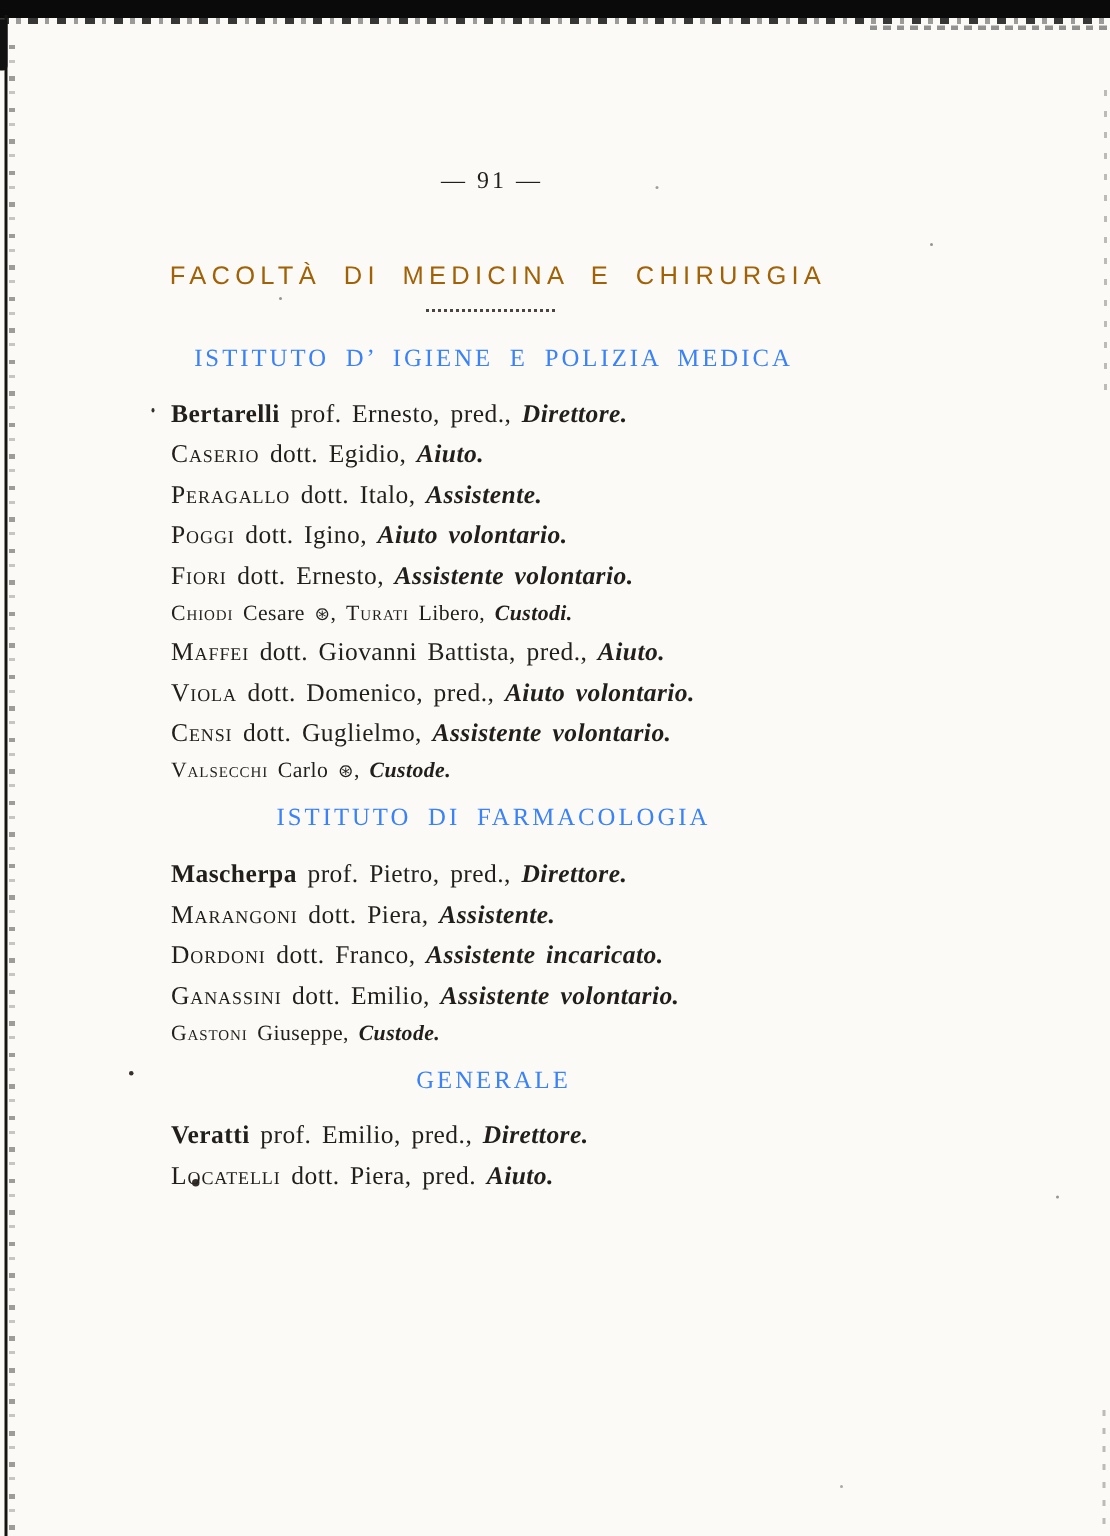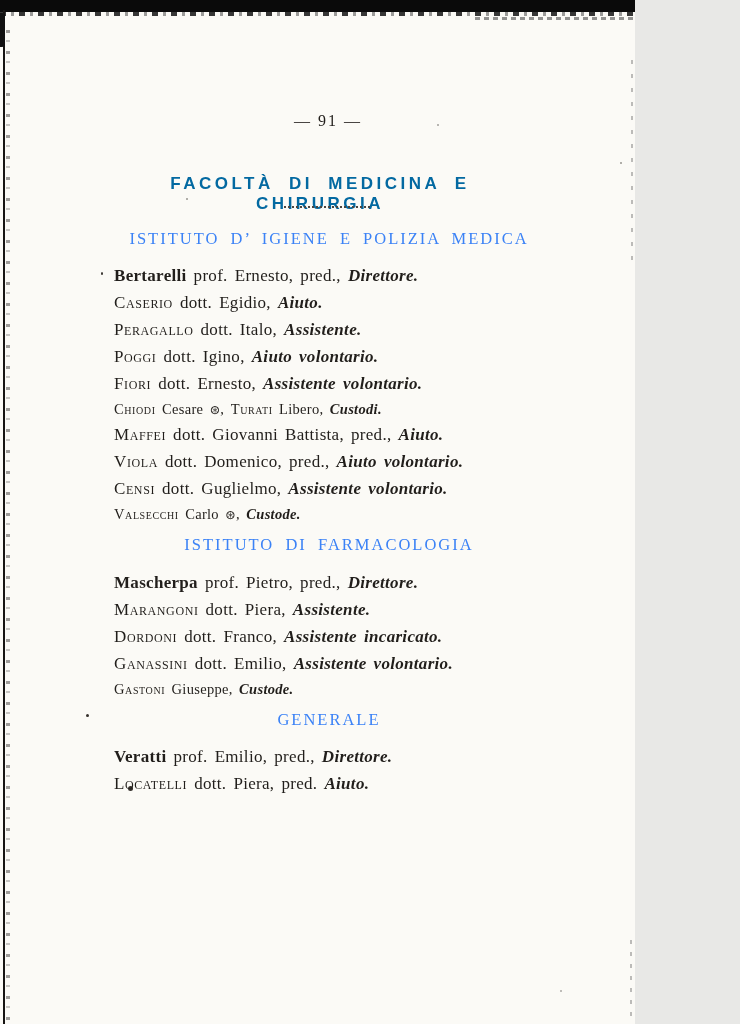--- a/index.html
+++ b/index.html
@@ -1,18 +1,18 @@
 <!DOCTYPE html>
 <html><head>
 <meta charset="utf-8">
 <style>
   html,body{margin:0;padding:0;background:#e8e8e6;}
   #scan-page{
     position:relative;
-    width:635px;height:1024px;
+    width:740px;height:1024px;
     background:#fbfaf6;
     overflow:hidden;
     font-family:"Liberation Serif","DejaVu Serif",serif;
     color:#211e1b;
   }
   
   .top-band{
     position:absolute;top:0;left:0;width:740px;height:12px;
     background:#0a0a0a;
   }
@@ -53,25 +53,25 @@
   .speck.s6{left:437px;top:124px;width:2px;height:2px;opacity:.45;}
   .speck.s7{left:560px;top:990px;width:2px;height:2px;opacity:.4;}
   .speck.s8{left:186px;top:198px;width:2px;height:2px;opacity:.5;}
 
   
   #page-number{
     position:absolute;left:114px;top:112px;width:428px;
     text-align:center;font-size:16px;letter-spacing:2px;
   }
   #faculty-title{
-    position:absolute;left:100px;top:174px;width:440px;
+    position:absolute;left:112px;top:174px;width:440px;
     text-align:center;
     font-family:"Liberation Sans","DejaVu Sans",sans-serif;
-    font-weight:bold;font-size:17px;letter-spacing:3.5px;word-spacing:7px;
-    color:#0369a1;
+    font-weight:normal;font-size:17px;letter-spacing:3.5px;word-spacing:7px;
+    color:#a16207;
   }
   #title-rule{
     position:absolute;left:284px;top:206px;width:86px;height:2px;
     background:repeating-linear-gradient(90deg,#4a4540 0 2px,transparent 2px 4px);
   }
   #sections{
     position:absolute;left:114px;top:216px;width:430px;
   }
   .sec-heading{
     margin:10px 0 15px;

